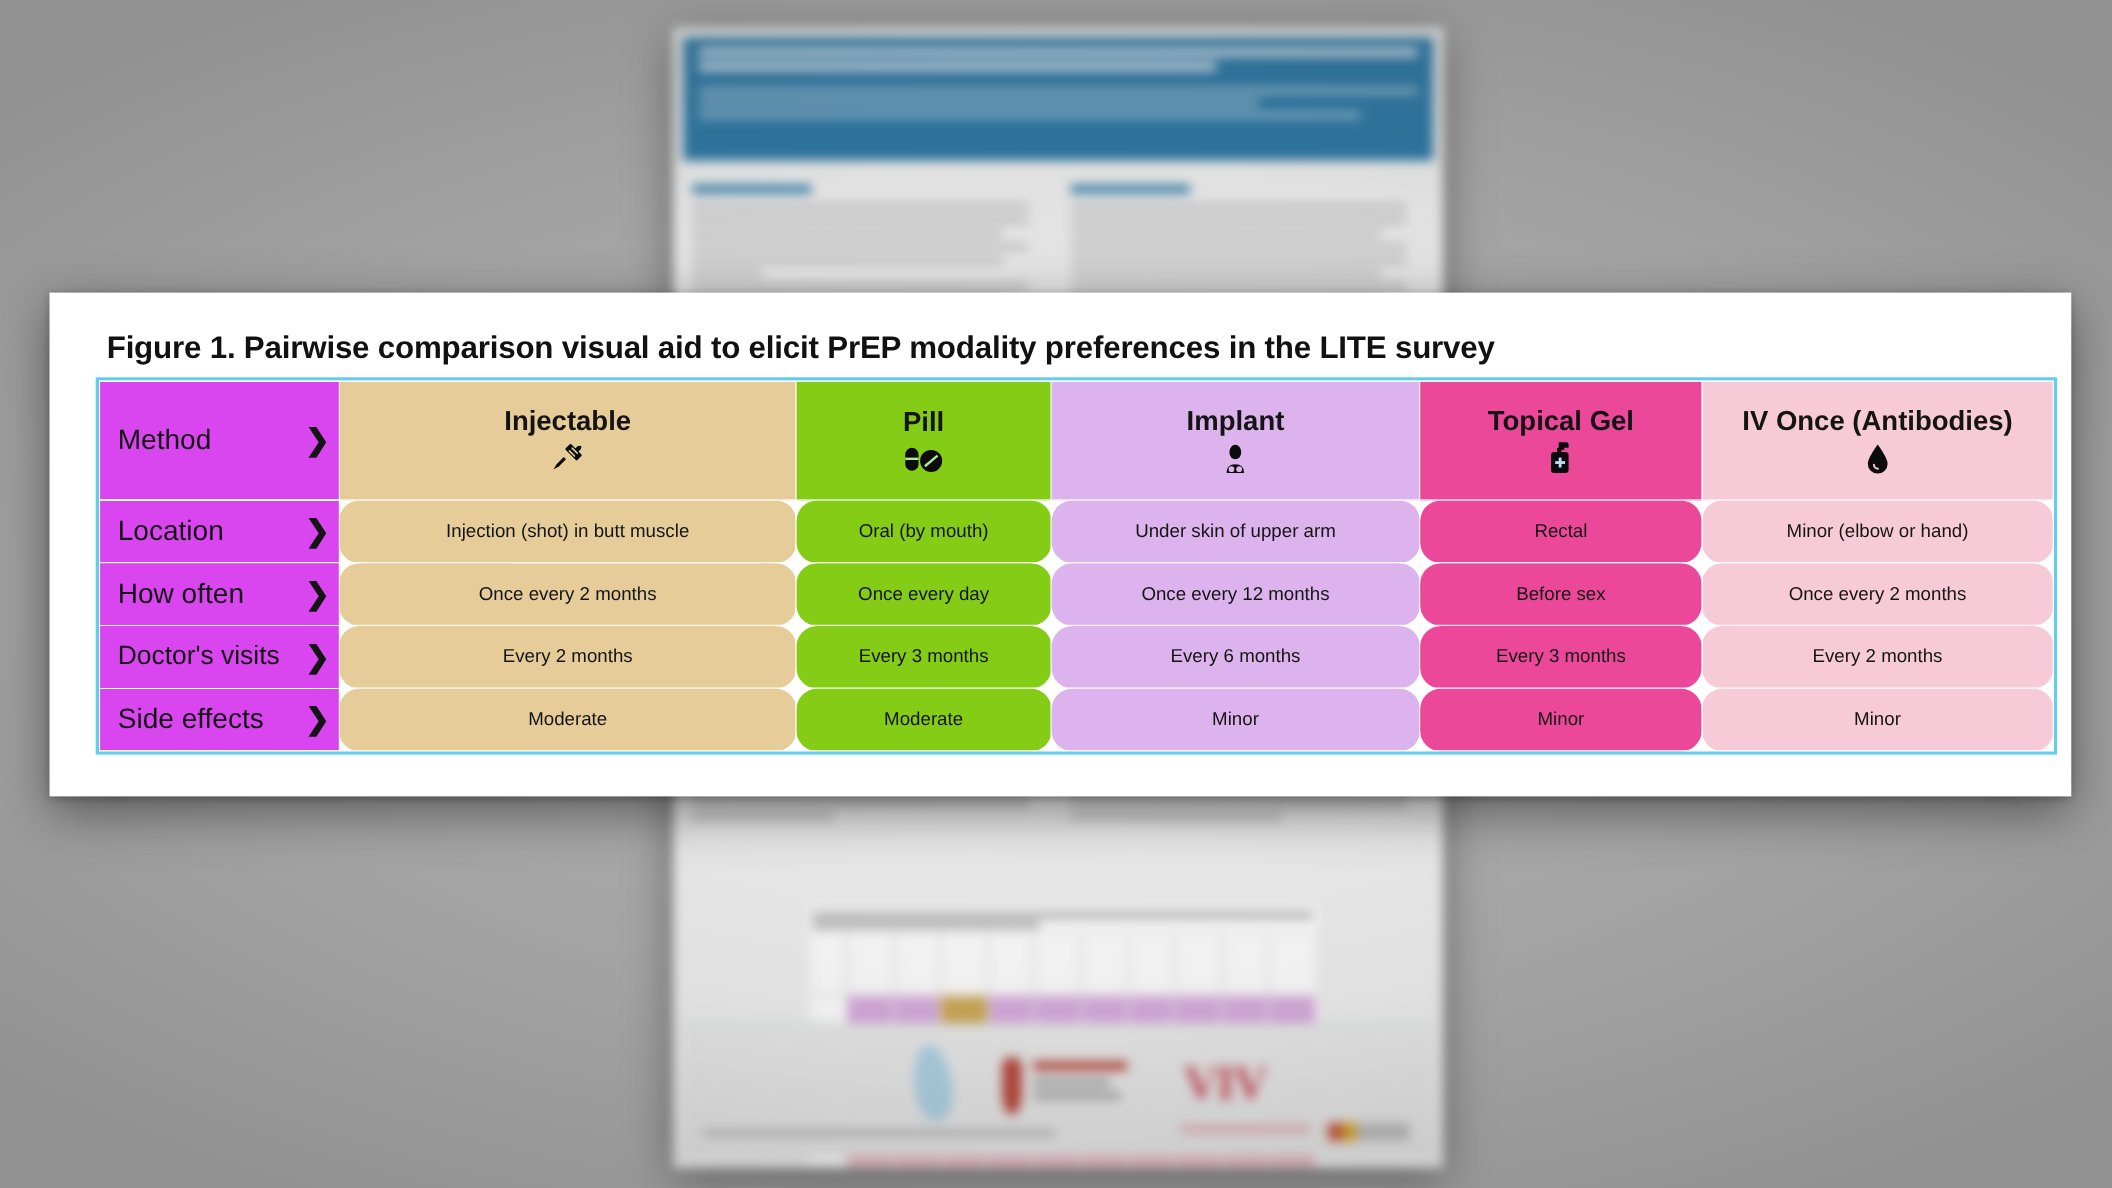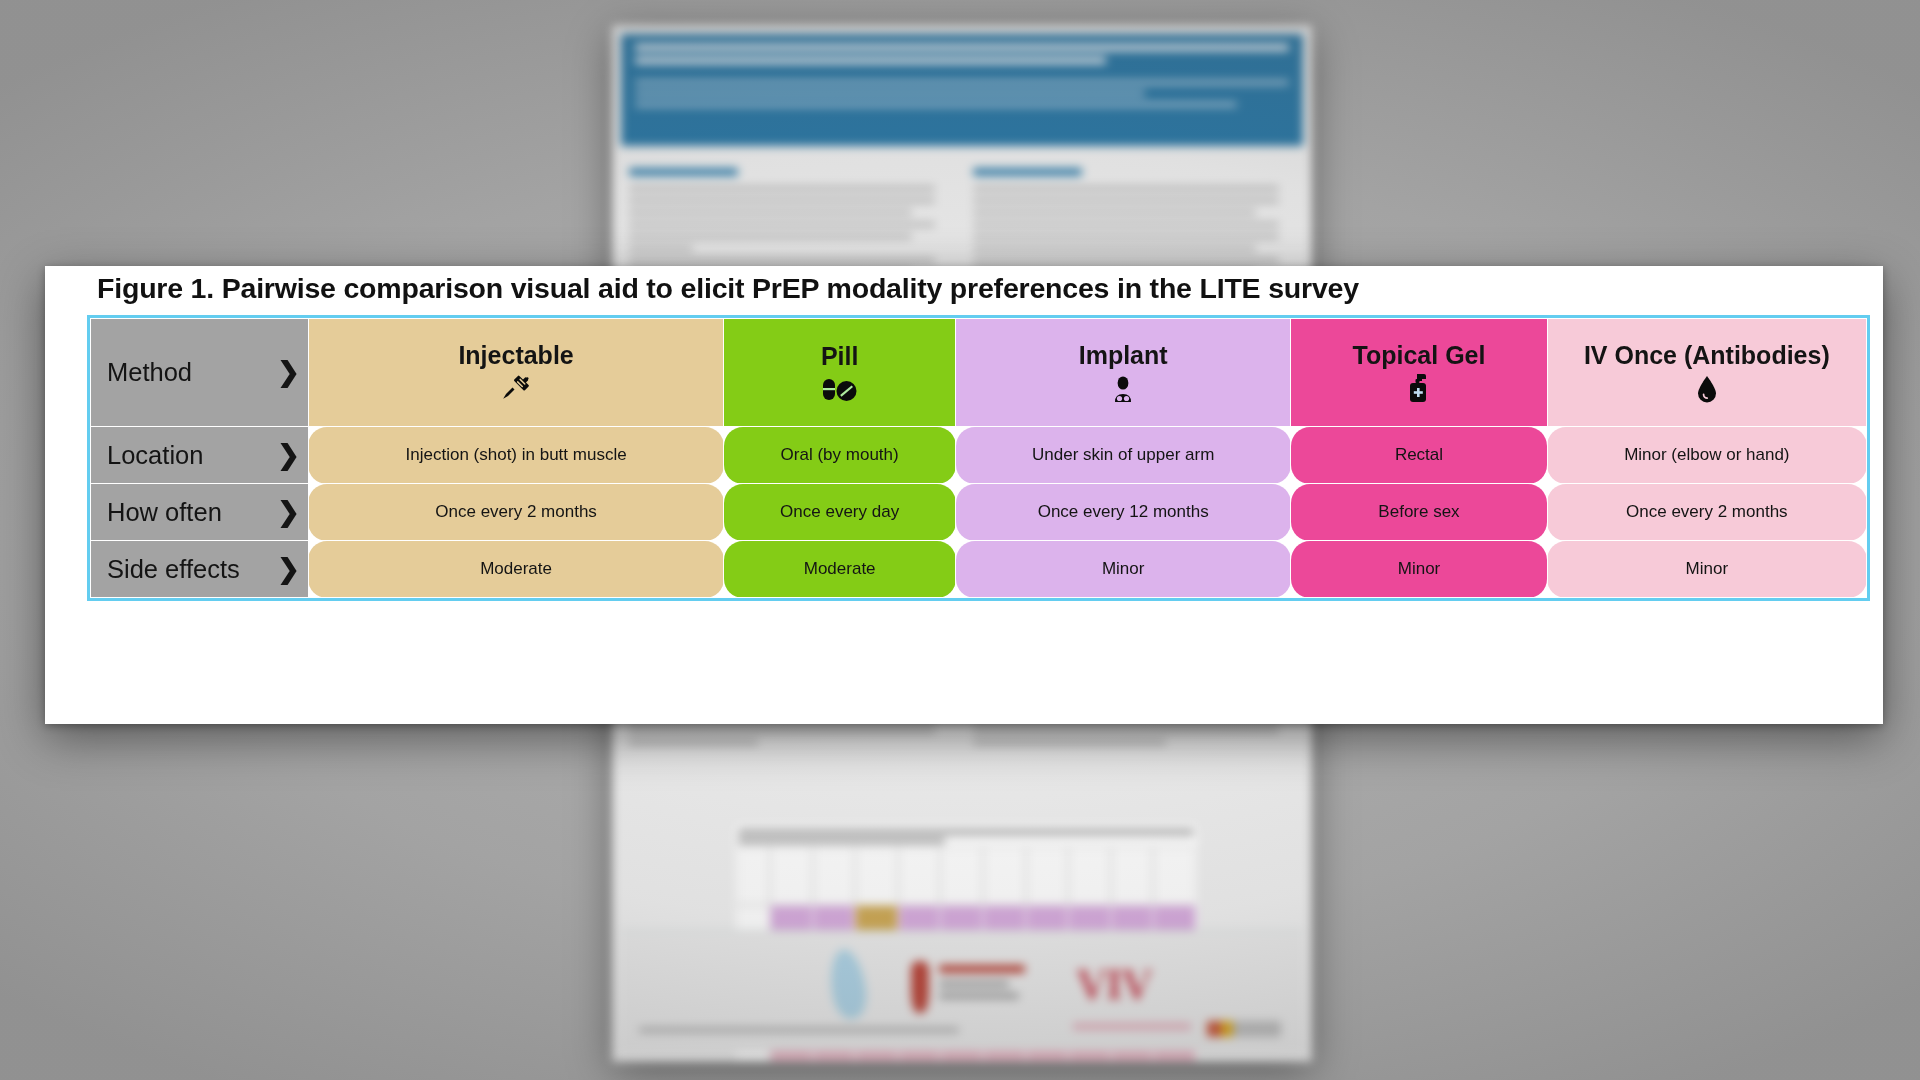--- a/index.html
+++ b/index.html
@@ -194,21 +194,21 @@
   
   #figure-card {
     position: absolute;
     left: 45px;
     top: 266px;
     width: 1838px;
     height: 458px;
     background: #ffffff;
     box-shadow: 0 14px 44px rgba(0,0,0,0.45), 0 2px 8px rgba(0,0,0,0.30);
     box-sizing: border-box;
-    padding: 0 24px 10px 24px;
+    padding: 28px 24px 10px 24px;
   }
 
   #figure-title {
     font-family: "Liberation Sans", sans-serif;
     font-size: 28.5px;
     font-weight: bold;
     color: #111111;
     letter-spacing: -0.2px;
     margin: 6px 0 10px 28px;
     white-space: nowrap;
@@ -256,21 +256,21 @@
   .hdr .hdr-icon {
     display: block;
     font-size: 27px;
     line-height: 1;
     color: #0b0b0b;
   }
   .hdr-icon svg { display: inline-block; vertical-align: middle; }
 
   
   .rowlabel {
-    background: #a3a3a3;
+    background: #d946ef;
     color: #ffffff;
     font-size: 25.5px;
     font-weight: normal;
     text-align: left;
     padding: 0 8px 0 16px !important;
     white-space: nowrap;
     position: relative;
   }
   .rowlabel .rl-inner {
     display: flex;
@@ -589,20 +589,33 @@
                 <span class="chev">❯</span>
               </span>
             </th>
             <td class="cell col-inj">Once every 2 months</td>
             <td class="cell col-pill">Once every day</td>
             <td class="cell col-imp">Once every 12 months</td>
             <td class="cell col-gel">Before sex</td>
             <td class="cell col-iv">Once every 2 months</td>
           </tr>
 
+          <tr class="body-row">
+            <th class="rowlabel tight">
+              <span class="rl-inner">
+                <span>Doctor's visits</span>
+                <span class="chev">❯</span>
+              </span>
+            </th>
+            <td class="cell col-inj">Every 2 months</td>
+            <td class="cell col-pill">Every 3 months</td>
+            <td class="cell col-imp">Every 6 months</td>
+            <td class="cell col-gel">Every 3 months</td>
+            <td class="cell col-iv">Every 2 months</td>
+          </tr>
 
           <tr class="body-row">
             <th class="rowlabel">
               <span class="rl-inner">
                 <span>Side effects</span>
                 <span class="chev">❯</span>
               </span>
             </th>
             <td class="cell col-inj">Moderate</td>
             <td class="cell col-pill">Moderate</td>

